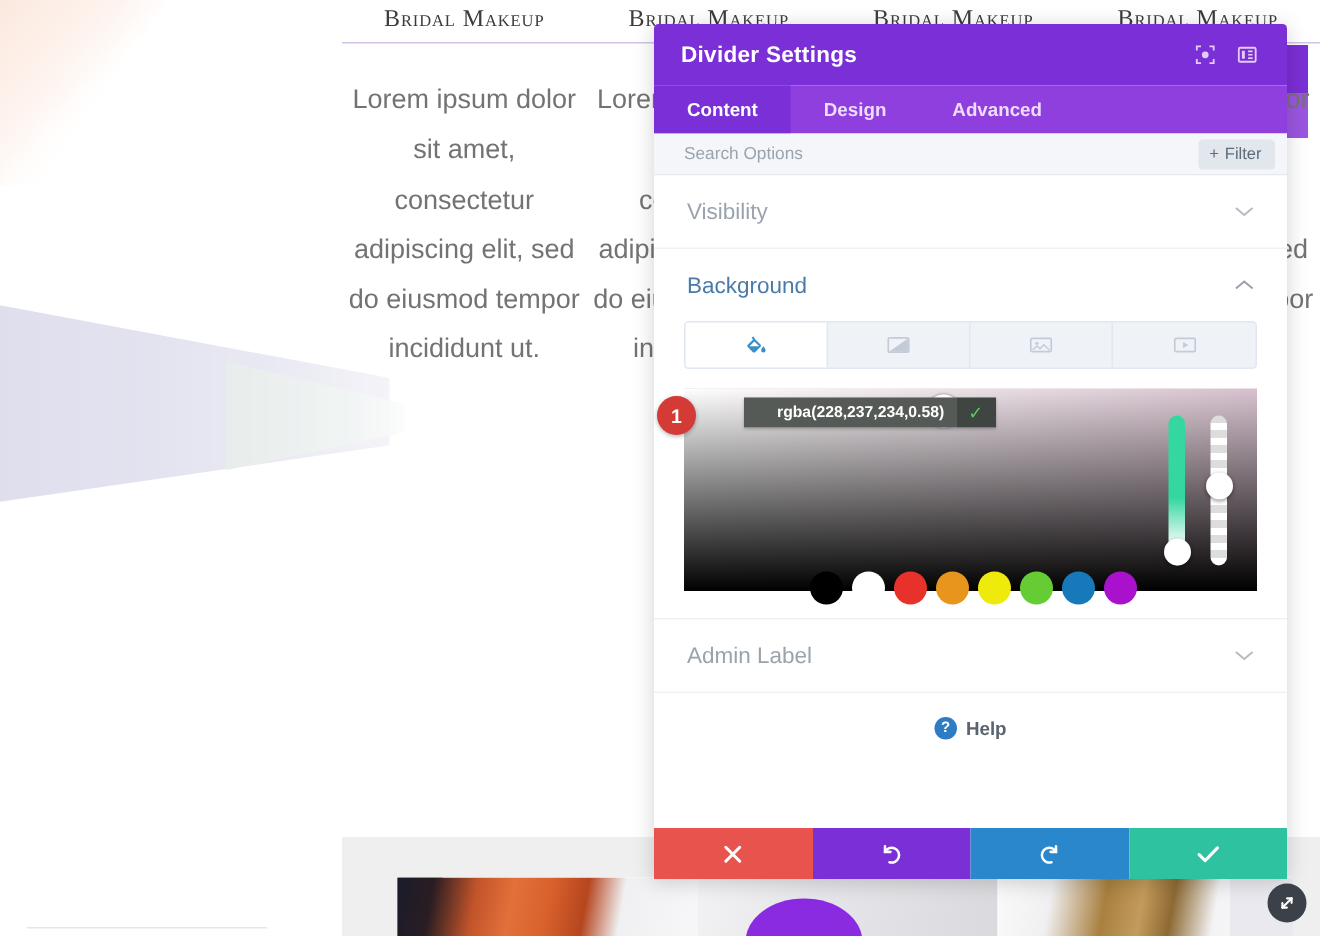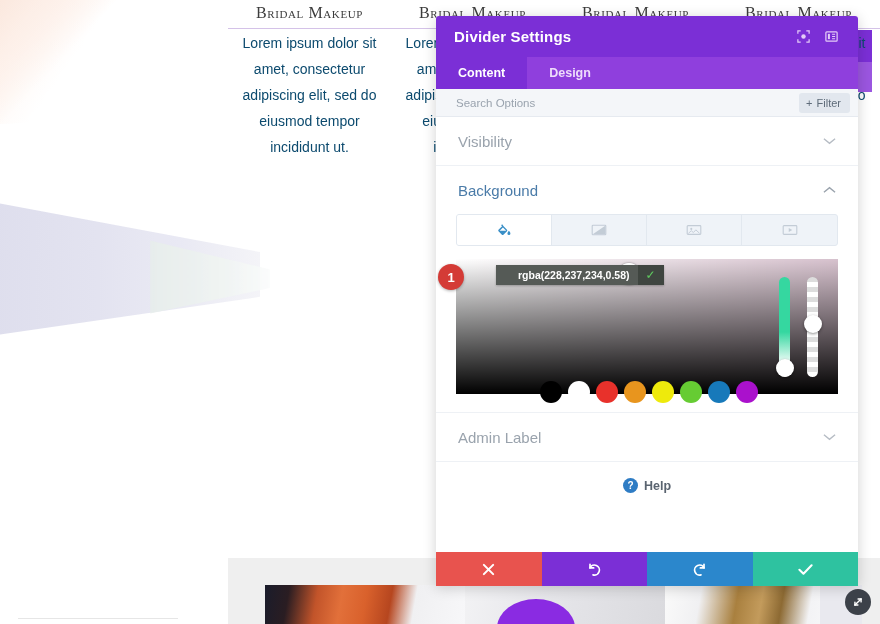--- a/index.html
+++ b/index.html
@@ -74,24 +74,24 @@
   }
   .col-head {
     font-family: "Liberation Serif", serif;
     font-variant: small-caps;
     font-size: 16px;
     letter-spacing: .6px;
     color: #3c3c3c;
     padding-top: 4px;
   }
   .col-body {
-    margin-top: 9px;
-    font-size: 14px;
+    margin-top: 28px;
+    font-size: 18px;
     line-height: 1.85;
-    color: #0c4a6e;
+    color: #737373;
   }
 
   
   .rule {
     position: absolute;
     left: 228px; top: 28px;
     width: 652px; height: 1px;
     background: #b18fd6;
     opacity: .55;
   }
@@ -460,20 +460,21 @@
         <line x1="8.6" y1="5.6" x2="11.8" y2="5.6" stroke-width="1.1"></line>
         <line x1="8.6" y1="8" x2="11.8" y2="8" stroke-width="1.1"></line>
         <line x1="8.6" y1="10.4" x2="11.8" y2="10.4" stroke-width="1.1"></line>
       </svg>
     </div>
   </div>
 
   <div class="m-tabs">
     <div class="m-tab active">Content</div>
     <div class="m-tab">Design</div>
+    <div class="m-tab">Advanced</div>
   </div>
 
   <div class="m-search">
     <input type="text" placeholder="Search Options" style="">
     <div class="filter-btn">
       <span>+</span>
       <span>Filter</span>
     </div>
   </div>
 

